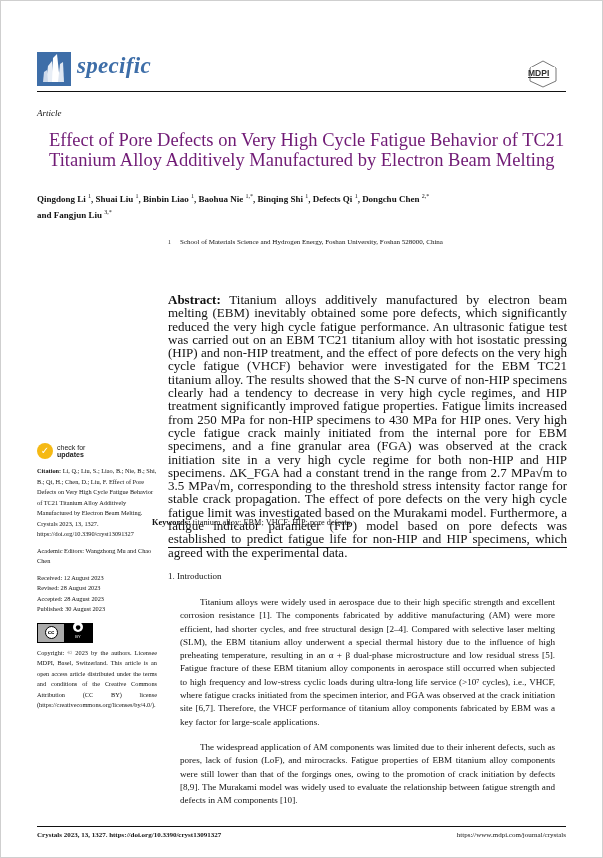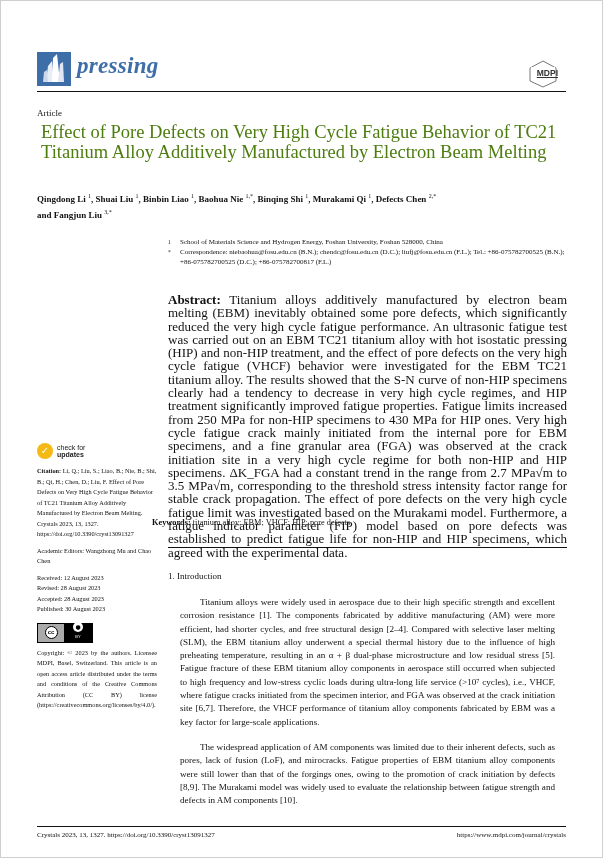--- a/index.html
+++ b/index.html
@@ -17,28 +17,28 @@
       position: absolute; left: 0; top: 0; width: 34px; height: 34px; background: #3e6ea8;
     }
     .journal-name {
       position: absolute; left: 40px; top: 1px; font-style: italic; font-weight: bold;
       font-size: 23px; color: #3e6ea8; letter-spacing: 0.3px;
     }
     .mdpi {
       position: absolute; left: 528px; top: 60px; width: 30px; height: 28px;
     }
     .mdpi-text {
-      position: absolute; left: 0; top: 8px; width: 30px; text-align: right;
+      position: absolute; left: 0; top: 8px; width: 30px; text-align: left;
       font-family: "Liberation Sans", sans-serif; font-weight: bold; font-size: 8.5px; color: #333; text-decoration: underline;
     }
     .rule-top { position: absolute; left: 37px; top: 91px; width: 529px; height: 1px; background: #111; }
-    .article-type { position: absolute; left: 37px; top: 108px; font-size: 9px; }
+    .article-type { position: absolute; left: 37px; top: 108px; font-style: italic; font-size: 9px; }
     .title {
       position: absolute; left: 37px; top: 118px; width: 530px;
-      font-size: 18.5px; line-height: 20px; margin: 4px; font-weight: normal; color: #4d7c0f;
+      font-size: 18.5px; line-height: 20px; margin: 12px; font-weight: normal; color: #701a75;
     }
     .authors {
       position: absolute; left: 37px; top: 190px; width: 530px;
       font-size: 9px; line-height: 13px; font-weight: bold;
     }
     .authors sup { font-size: 6px; font-weight: normal; }
     .affils { position: absolute; left: 168px; top: 238px; width: 400px; font-size: 7px; line-height: 9.8px; }
     .affil-row { display: flex; }
     .affil-num { width: 12px; flex: none; font-size: 5.5px; }
     .abstract {
@@ -78,38 +78,38 @@
     }
     .cc-right { flex: 1; background: #000; display: flex; flex-direction: column; align-items: center; justify-content: center; }
     .by-circle {
       width: 10px; height: 10px; border-radius: 50%; background: #fff; color: #000;
       font-size: 6px; display: flex; align-items: center; justify-content: center;
       font-family: "DejaVu Sans", sans-serif;
     }
     .by-text { color: #fff; font-size: 4px; font-family: "Liberation Sans", sans-serif; }
     .copyright { text-align: justify; }
     .rule-bottom { position: absolute; left: 37px; top: 826px; width: 529px; height: 1px; background: #111; }
-    .footer-left { position: absolute; left: 37px; top: 831px; font-size: 7px; }
+    .footer-left { position: absolute; left: 37px; top: 831px; font-size: 7px; font-weight: bold; }
     .footer-right { position: absolute; right: 37px; top: 831px; font-size: 7px; }
   </style>
 </head>
 <body>
 
 <div class="frame"></div>
 
 <div class="header">
   <div class="logo-box">
     <svg width="34" height="34" viewBox="0 0 34 34">
       <polygon points="9,30 11,14 15,9 17,30" fill="#e8eef6"></polygon>
       <polygon points="15,30 16,6 20,2 23,30" fill="#ffffff"></polygon>
       <polygon points="21,30 23,12 26,10 27,30" fill="#dfe7f2"></polygon>
       <polygon points="6,30 7,20 10,18 11,30" fill="#cdd9ea"></polygon>
     </svg>
   </div>
-  <div class="journal-name">pressing</div>
+  <div class="journal-name">specific</div>
 </div>
 
 <div class="mdpi">
   <svg width="30" height="28" viewBox="0 0 30 28">
     <polygon points="15,1 28,8 28,21 15,27 2,21 2,8" fill="none" stroke="#777" stroke-width="1"></polygon>
     <rect x="3" y="7" width="24" height="13" fill="#fff"></rect>
   </svg>
   <div class="mdpi-text">MDPI</div>
 </div>
 
@@ -118,34 +118,30 @@
 <div class="article-type">Article</div>
 
 <h1 class="title">Effect of Pore Defects on Very High Cycle Fatigue Behavior of TC21 Titanium Alloy Additively Manufactured by Electron Beam Melting</h1>
 
 <div class="authors">
   <span><span>Qingdong Li</span> <sup>1</sup></span>,
   <span><span>Shuai Liu</span> <sup>1</sup></span>,
   <span><span>Binbin Liao</span> <sup>1</sup></span>,
   <span><span>Baohua Nie</span> <sup>1,*</sup></span>,
   <span><span>Binqing Shi</span> <sup>1</sup></span>,
-  <span><span>Murakami Qi</span> <sup>1</sup></span>,
-  <span><span>Defects Chen</span> <sup>2,*</sup></span><br>
+  <span><span>Defects Qi</span> <sup>1</sup></span>,
+  <span><span>Dongchu Chen</span> <sup>2,*</sup></span><br>
   <span>and</span>
   <span><span>Fangjun Liu</span> <sup>3,*</sup></span>
 </div>
 
 <div class="affils">
   <div class="affil-row">
     <span class="affil-num">1</span>
       <span>School of Materials Science and Hydrogen Energy, Foshan University, Foshan 528000, China</span>
-  </div>
-  <div class="affil-row">
-    <span class="affil-num">*</span>
-      <span>Correspondence: niebaohua@fosu.edu.cn (B.N.); chendc@fosu.edu.cn (D.C.); liufj@fosu.edu.cn (F.L.); Tel.: +86-075782700525 (B.N.); +86-075782700525 (D.C.); +86-075782700817 (F.L.)</span>
   </div>
 </div>
 
 <p class="abstract">
   <span class="bold">Abstract:</span>
   <span>Titanium alloys additively manufactured by electron beam melting (EBM) inevitably obtained some pore defects, which significantly reduced the very high cycle fatigue performance. An ultrasonic fatigue test was carried out on an EBM TC21 titanium alloy with hot isostatic pressing (HIP) and non-HIP treatment, and the effect of pore defects on the very high cycle fatigue (VHCF) behavior were investigated for the EBM TC21 titanium alloy.  The results showed that the S-N curve of non-HIP specimens clearly had a tendency to decrease in very high cycle regimes, and HIP treatment significantly improved fatigue properties. Fatigue limits increased from 250 MPa for non-HIP specimens to 430 MPa for HIP ones. Very high cycle fatigue crack mainly initiated from the internal pore for EBM specimens, and a fine granular area (FGA) was observed at the crack initiation site in a very high cycle regime for both non-HIP and HIP specimens. ΔK_FGA had a constant trend in the range from 2.7 MPa√m to 3.5 MPa√m, corresponding to the threshold stress intensity factor range for stable crack propagation. The effect of pore defects on the very high cycle fatigue limit was investigated based on the Murakami model. Furthermore, a fatigue indicator parameter (FIP) model based on pore defects was established to predict fatigue life for non-HIP and HIP specimens, which agreed with the experimental data.</span>
 </p>
 
 <div class="keywords">
   <span class="bold">Keywords:</span>

